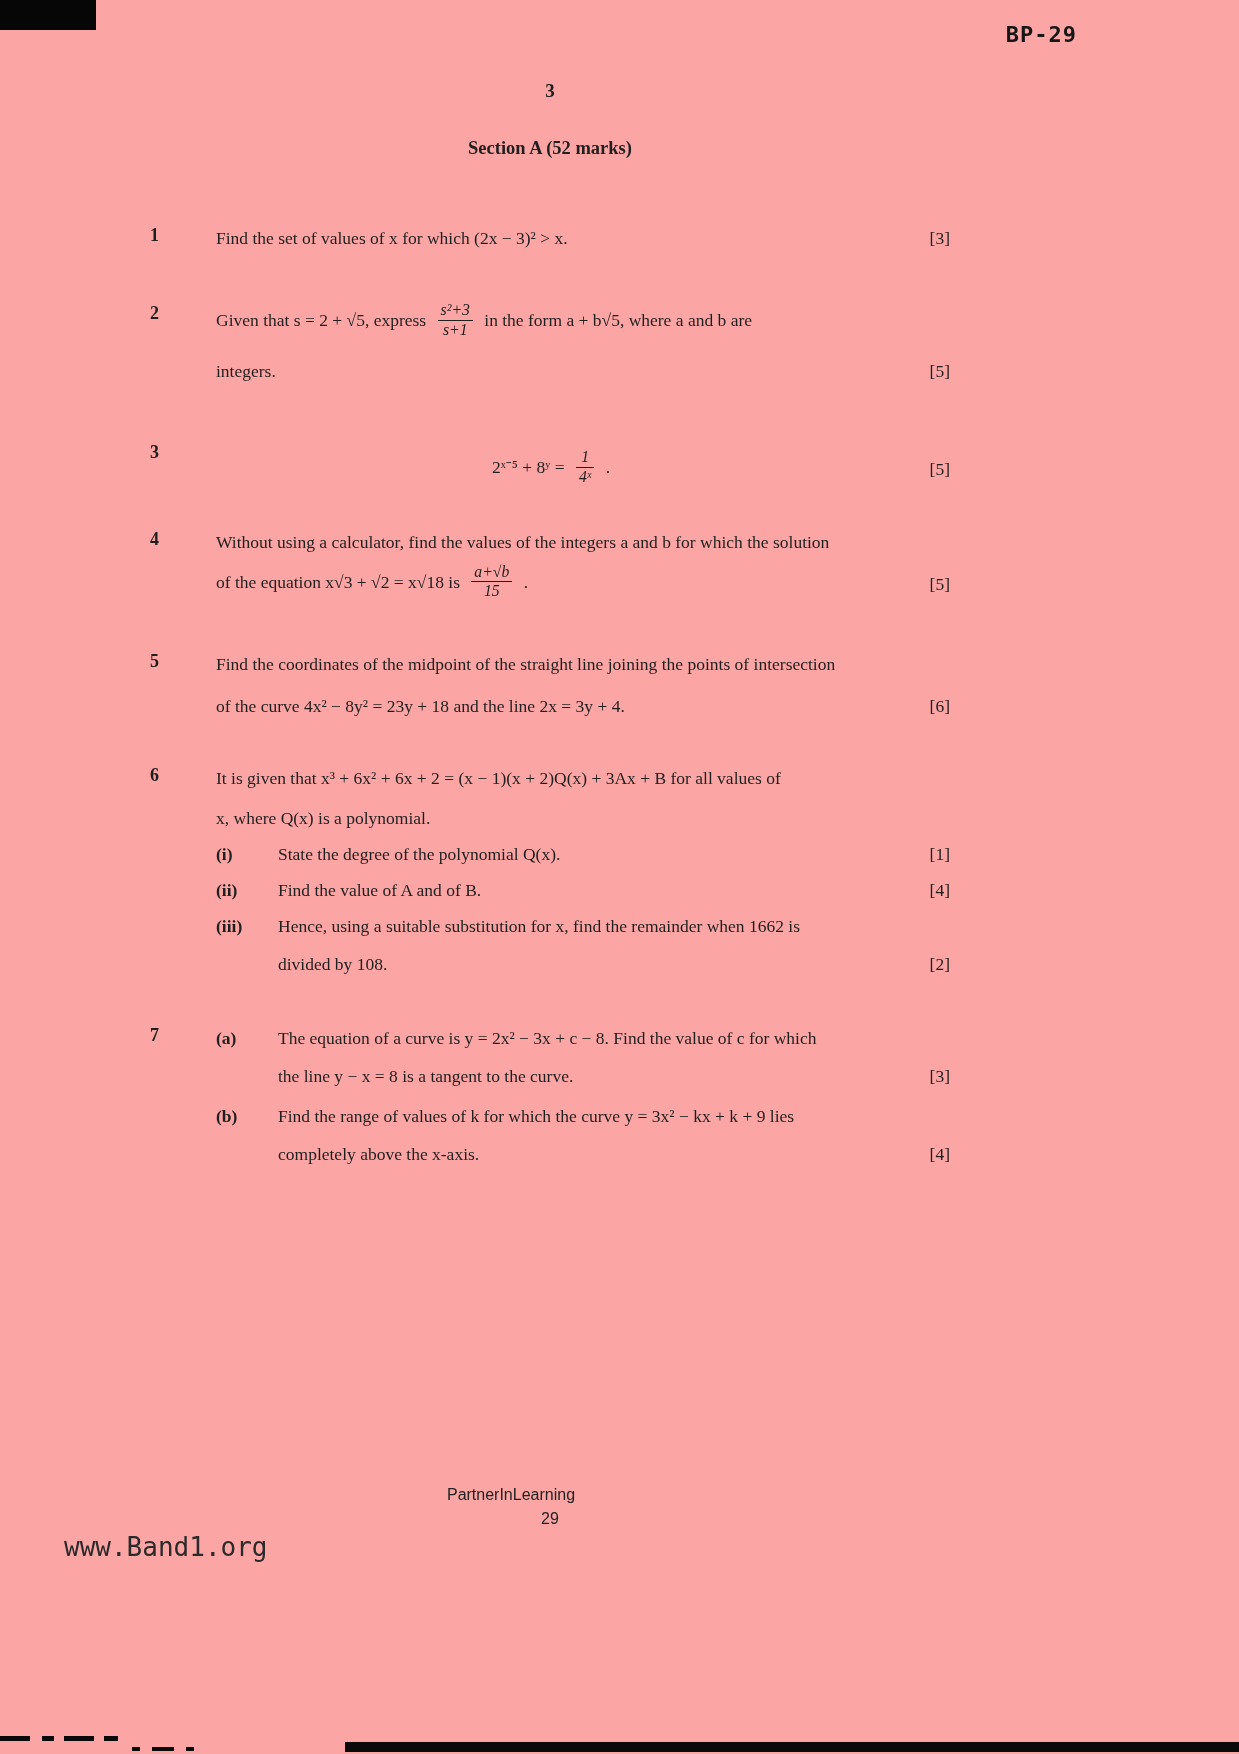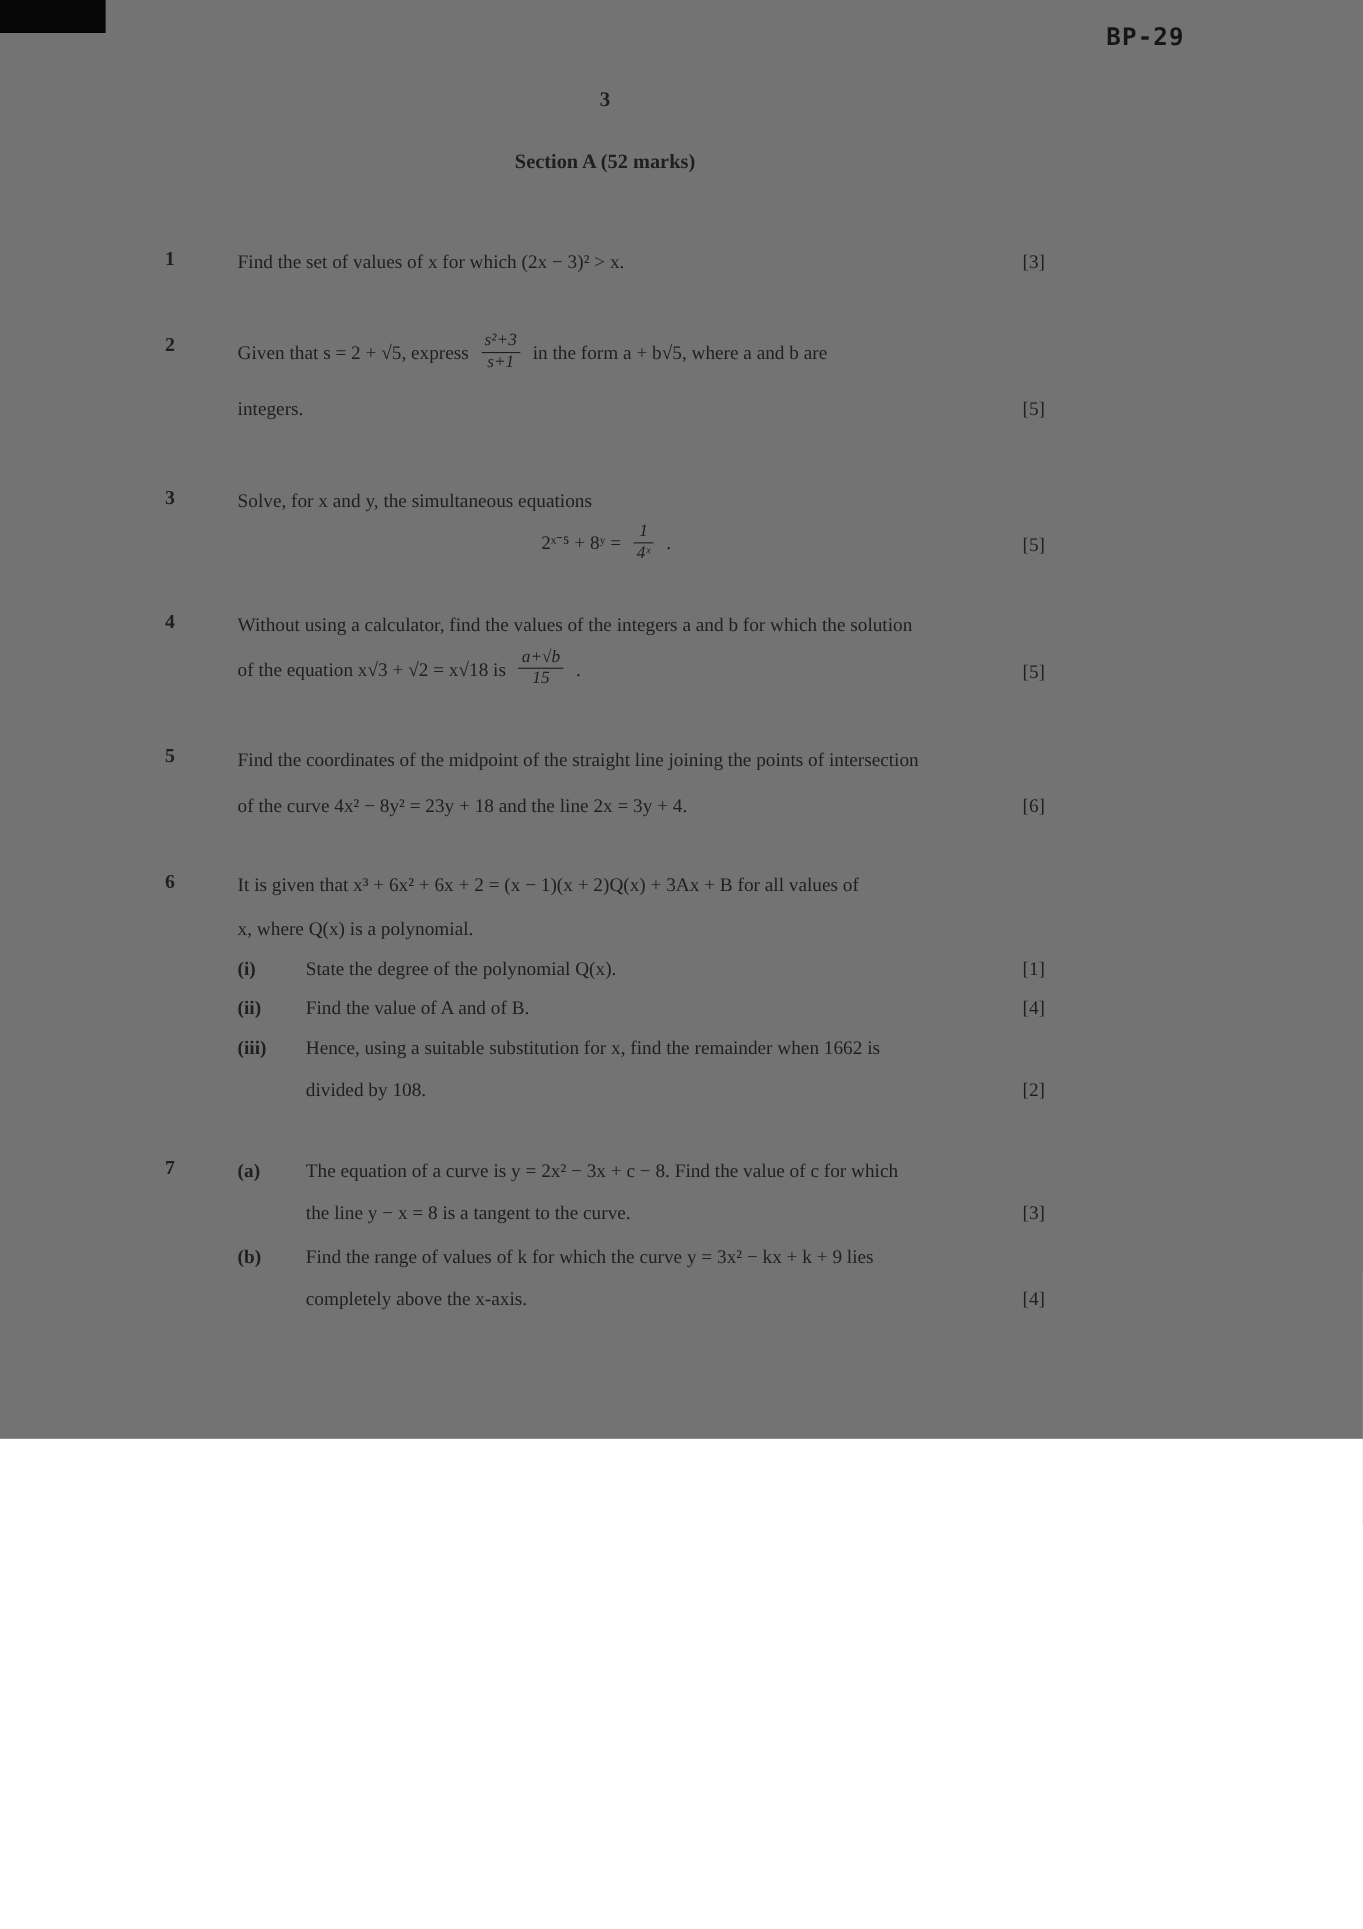--- a/index.html
+++ b/index.html
@@ -2,22 +2,22 @@
 <html><head>
 <meta charset="utf-8">
 <style>
   * { box-sizing: border-box; }
   html, body { margin: 0; padding: 0; }
   body { background: #ffffff; }
 
   .page {
     position: relative;
     width: 1239px;
-    height: 1308px;
-    background: #737373;
+    height: 1754px;
+    background: #fca5a5;
     font-family: "Liberation Serif", serif;
     color: #1f1f1f;
     overflow: hidden;
   }
 
   .artifact-top-left {
     position: absolute; top: 0; left: 0;
     width: 96px; height: 30px; background: #060606;
   }
 
@@ -135,23 +135,20 @@
         <div class="line line2">
           <span>integers.</span>
           <span class="marks">[5]</span>
         </div>
       </div>
     </div>
 
     <div class="question q3">
       <div class="qnum">3</div>
       <div class="qbody">
-        <div class="line">
-          <span>Solve, for x and y, the simultaneous equations</span>
-        </div>
         <div class="line eq eq2">
           <span>2ˣ⁻⁵ + 8ʸ =</span>
           <span class="frac"><span class="fnum">1</span><span class="fden">4ˣ</span></span>
           <span>.</span>
           <span class="marks marks-mid">[5]</span>
         </div>
       </div>
     </div>
 
     <div class="question q4">
@@ -255,20 +252,21 @@
               <span class="marks">[4]</span>
             </div>
           </div>
         </div>
 
       </div>
     </div>
 
   </div>
 
+  <div class="footer-brand">PartnerInLearning</div>
   <div class="footer-page">29</div>
   <div class="watermark">www.Band1.org</div>
 
   <div class="bottom-bar"></div>
   <div class="dash d1"></div>
   <div class="dash d2"></div>
   <div class="dash d3"></div>
   <div class="dash d4"></div>
   <div class="dash d5"></div>
   <div class="dash d6"></div>

